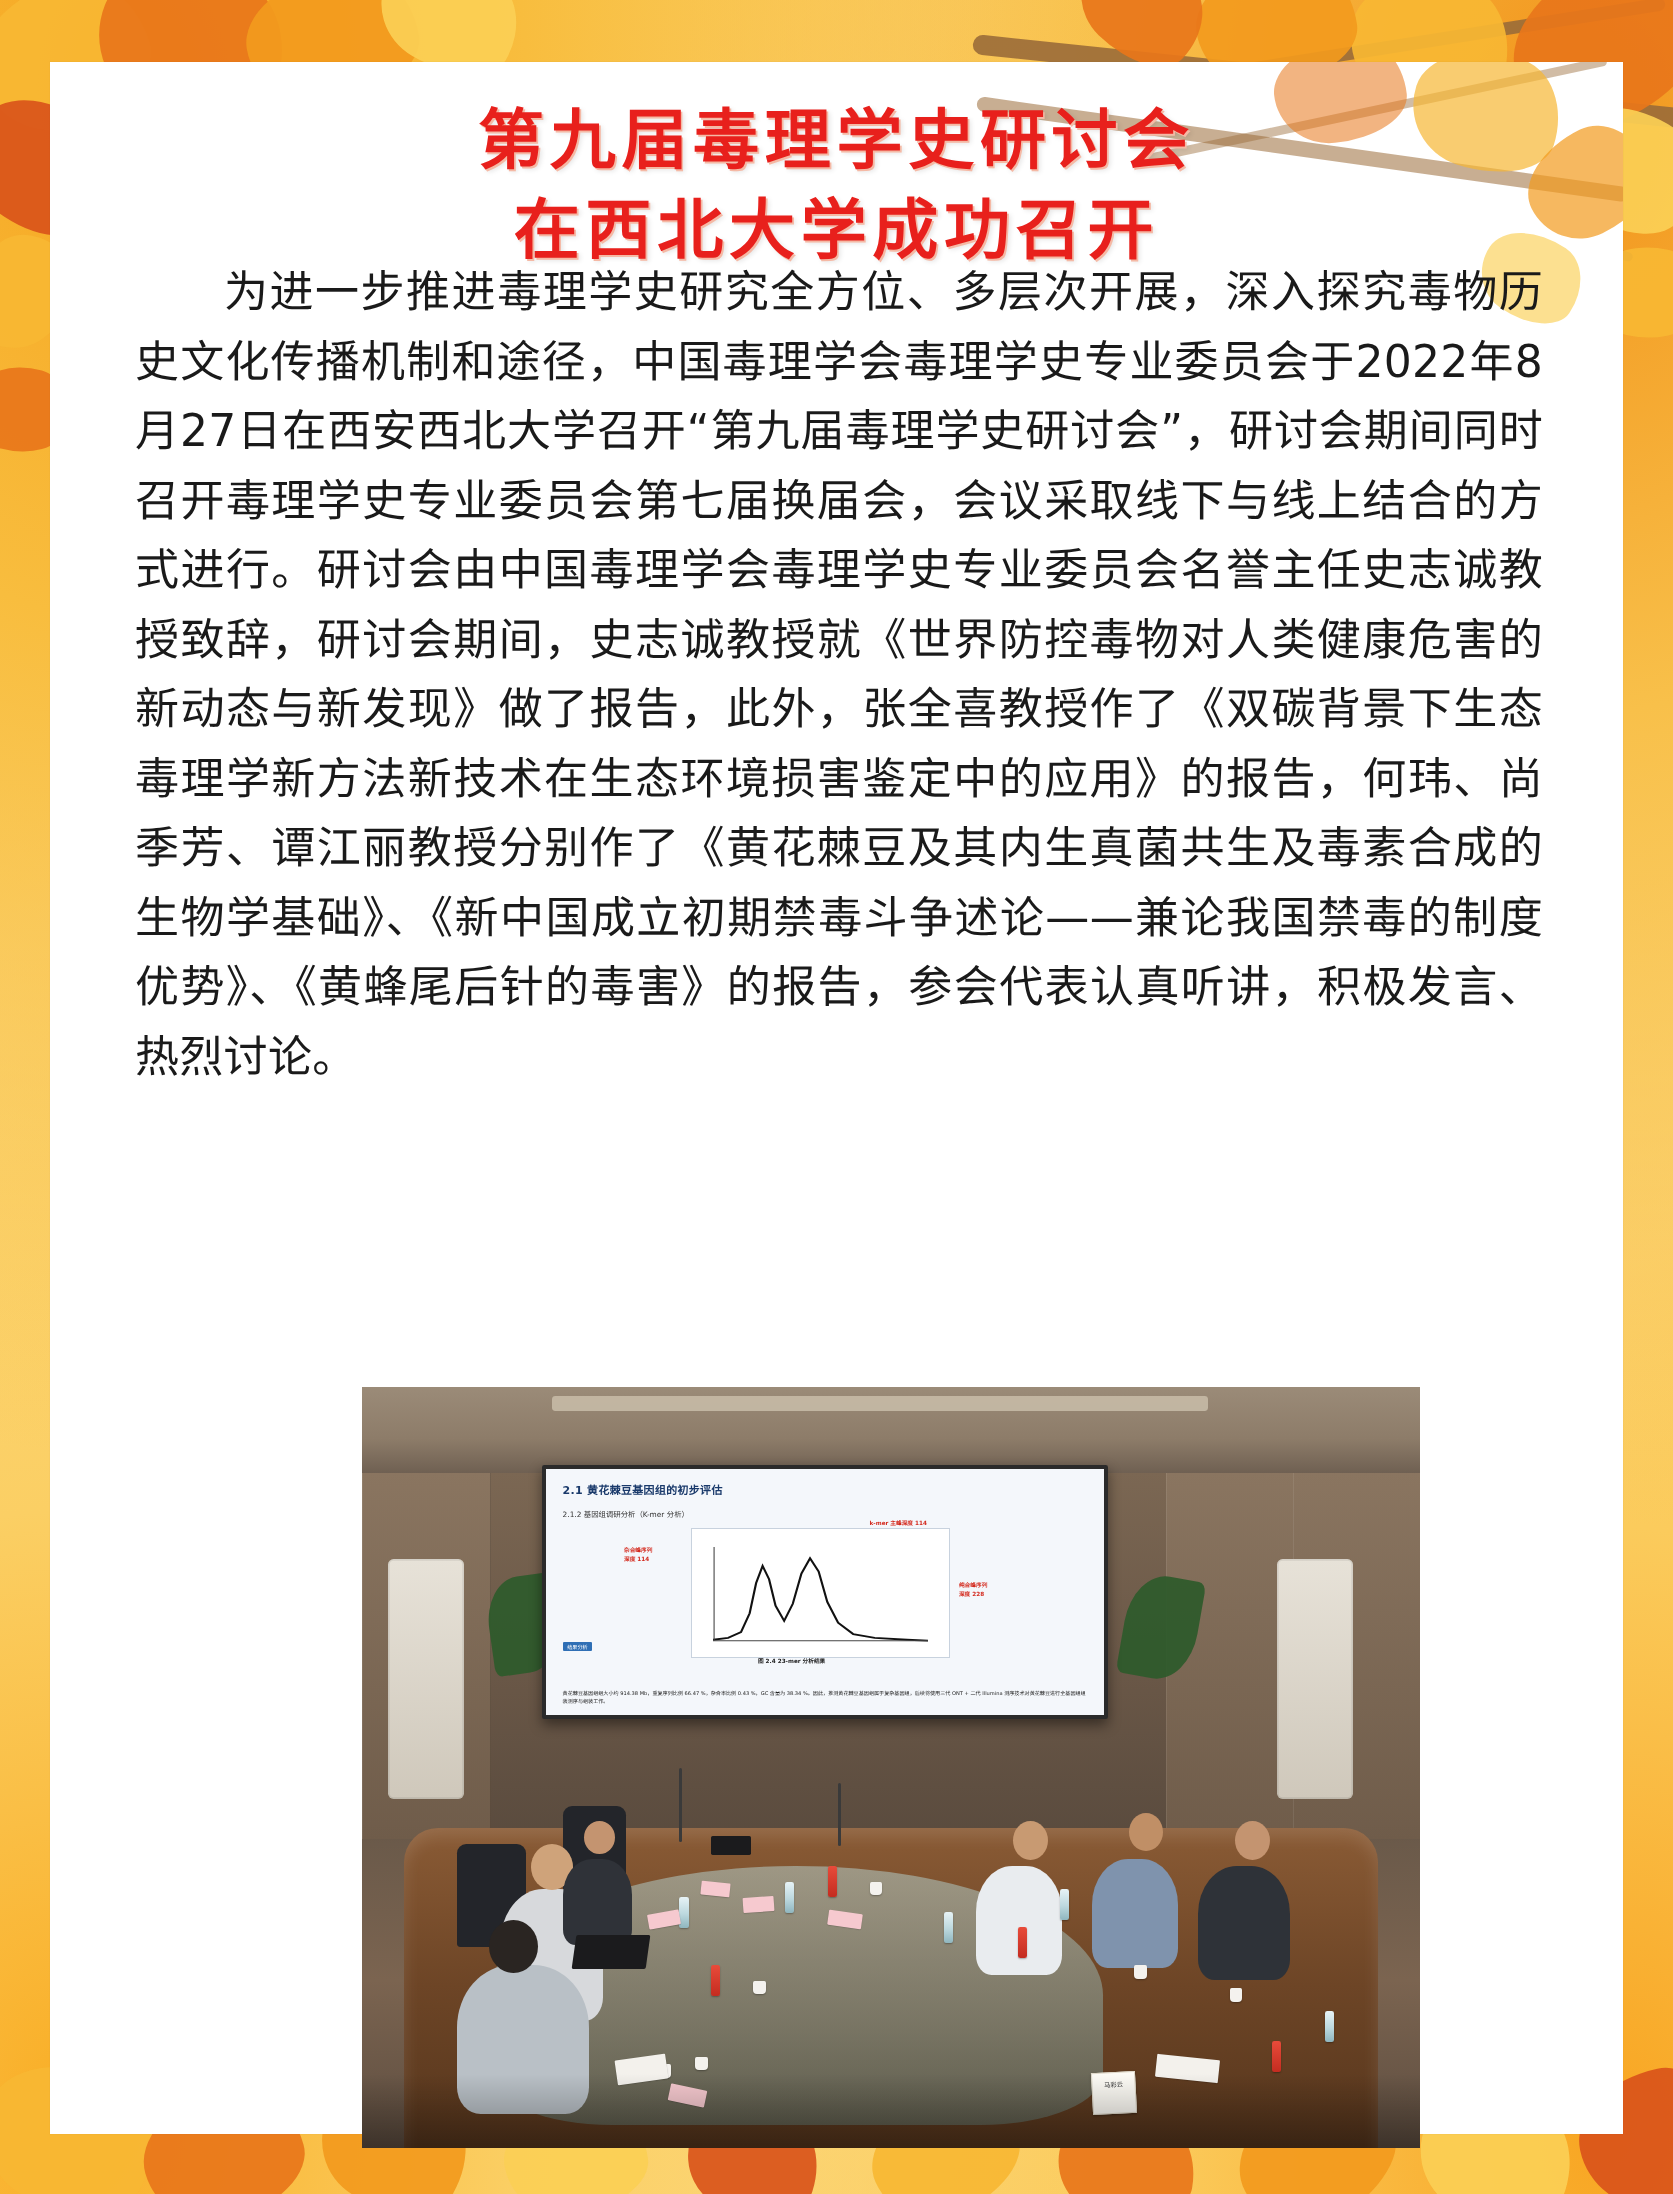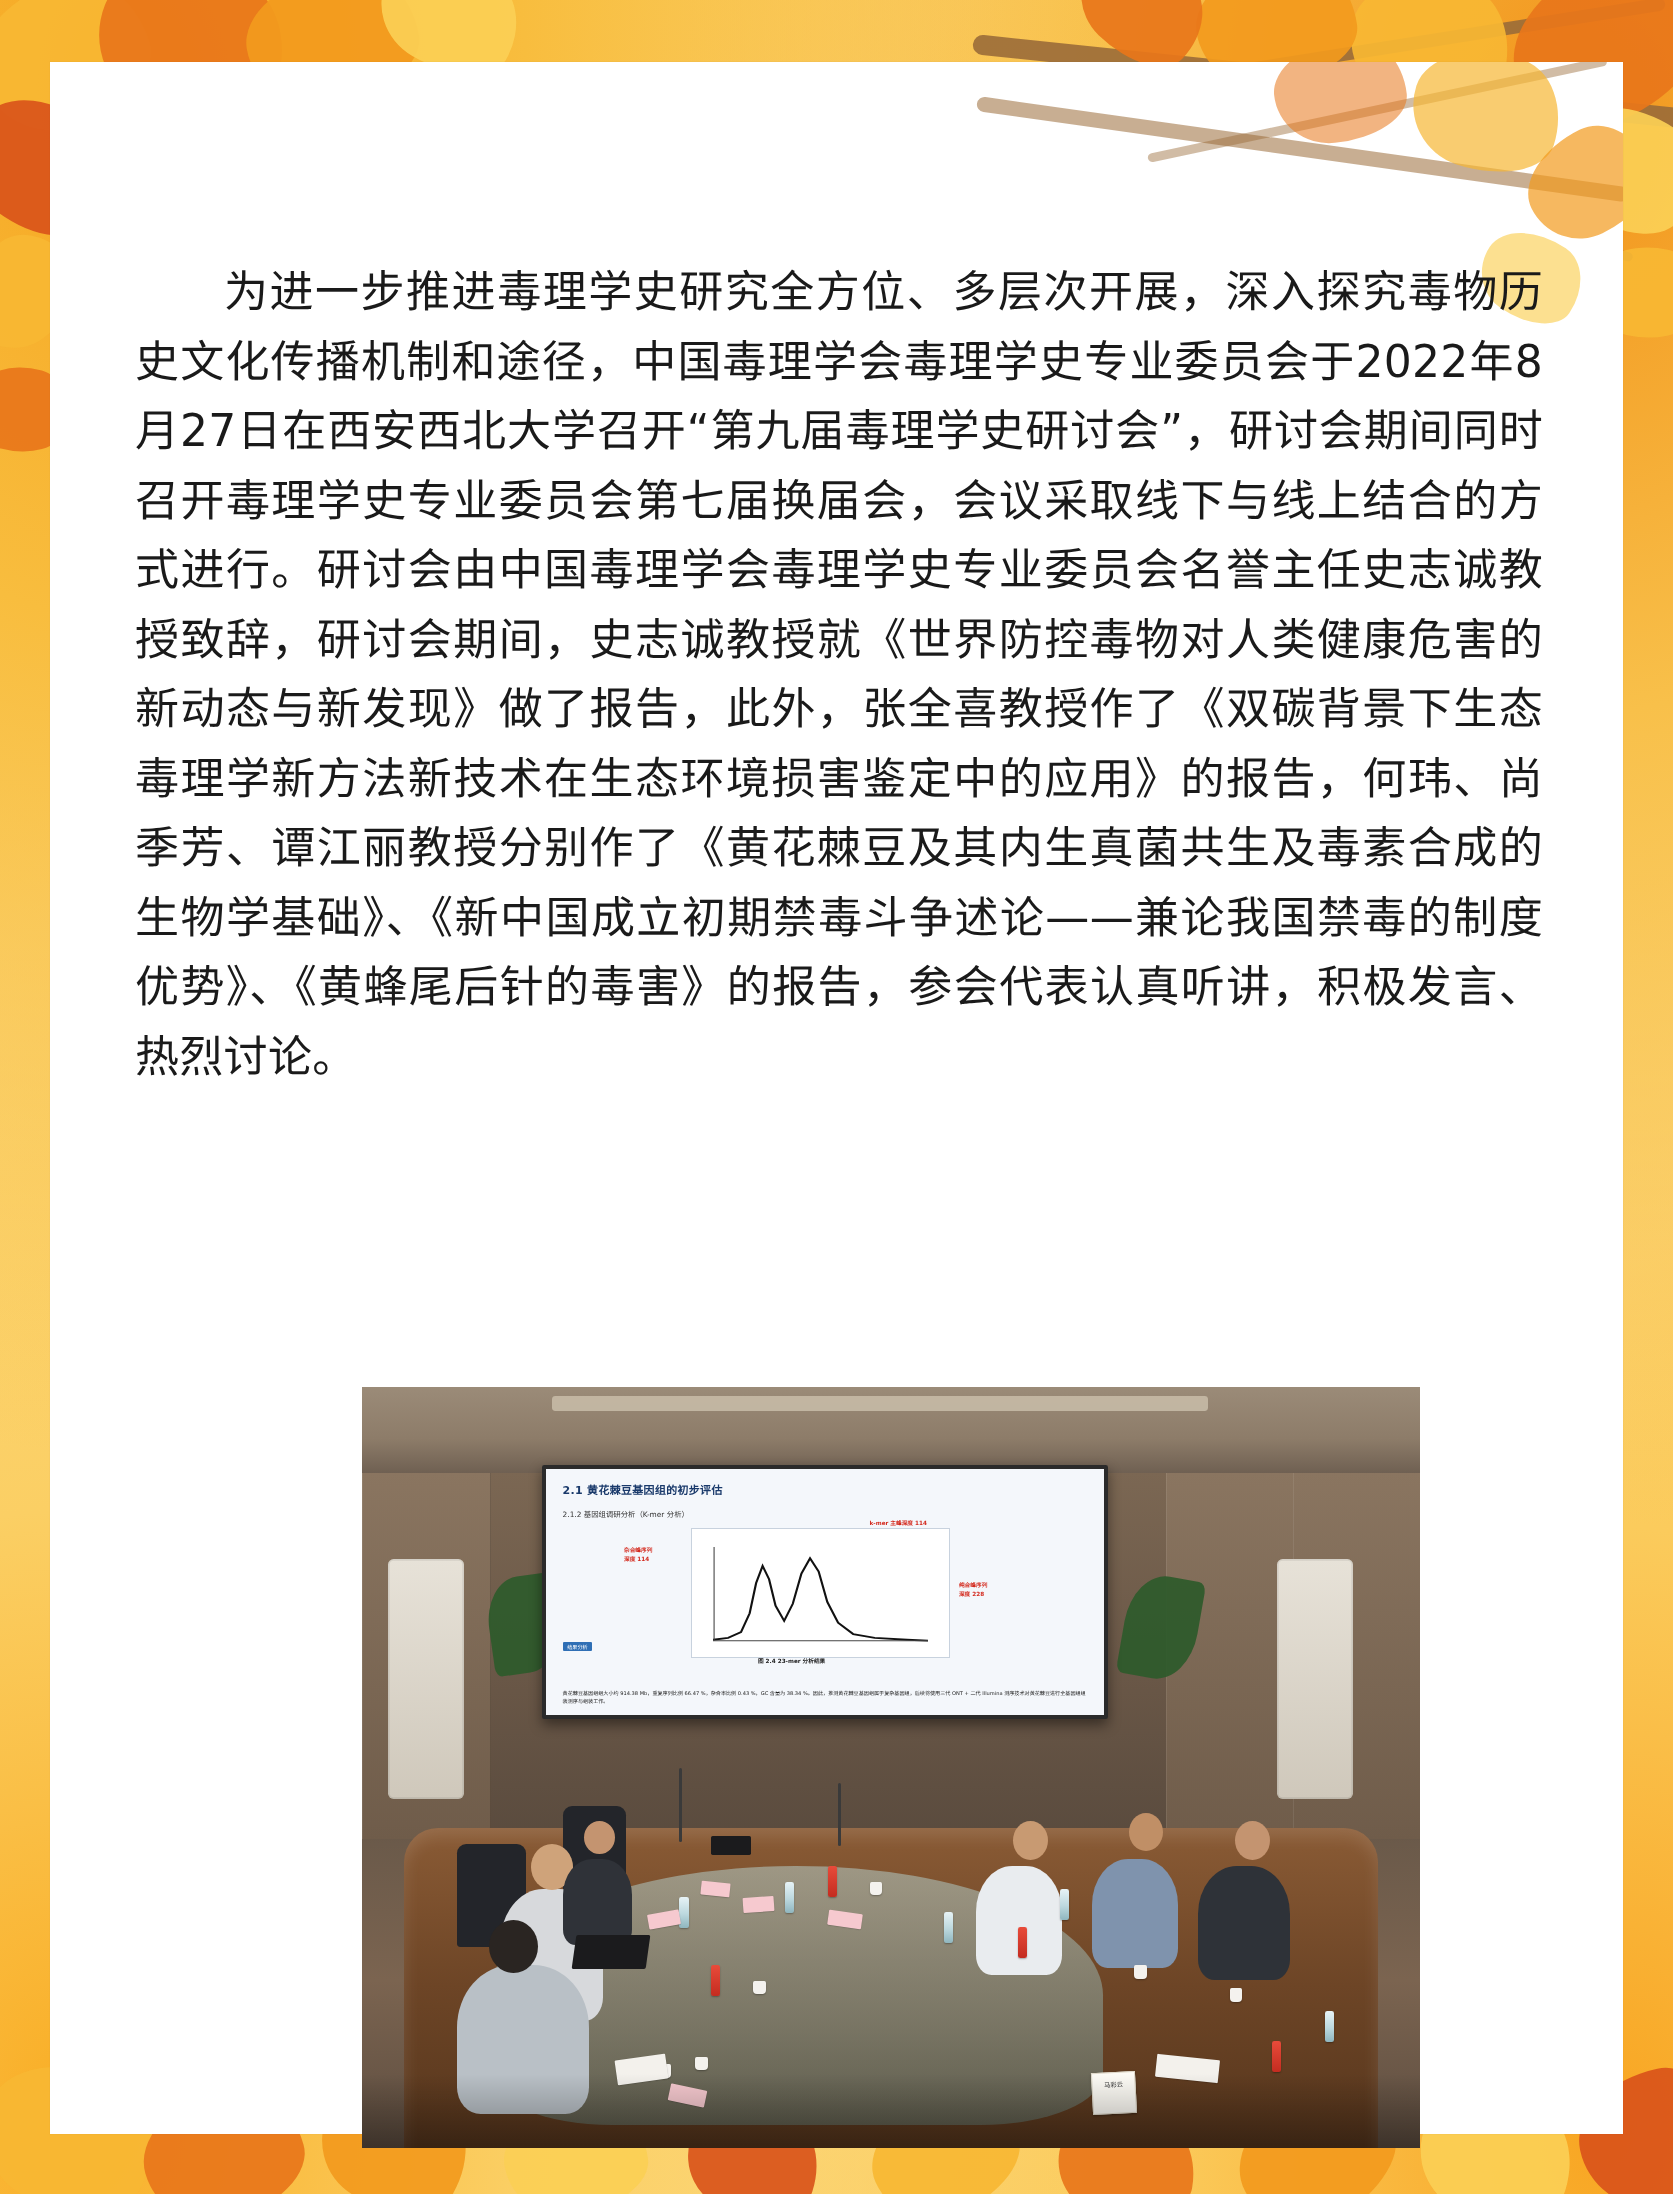--- a/index.html
+++ b/index.html
@@ -285,20 +285,22 @@
     <div class="card-branch">
       <div class="branch" style="left:69px; top:34px; width:658px; height:15px; transform:rotate(8deg); opacity:.55;"></div>
       <div class="branch" style="left:240px; top:92px; width:469px; height:9.2px; transform:rotate(-12deg); opacity:.45;"></div>
       <div class="leaf d3" style="left:504px; top:-11.4px; width:149px; height:120px; transform:rotate(18deg); opacity:.7;"></div>
       <div class="leaf" style="left:618px; top:69px; width:126px; height:103px; transform:rotate(-26deg); opacity:.7;"></div>
       <div class="leaf d5" style="left:572px; top:172px; width:103px; height:86px; transform:rotate(34deg); opacity:.65;"></div>
       <div class="leaf d2" style="left:366px;  top:-23px; width:132px; height:103px; transform:rotate(-6deg); opacity:.55;"></div>
     </div>
 
     <div class="title-block">
+      <div class="title-line">第九届毒理学史研讨会</div>
+      <div class="title-line">在西北大学成功召开</div>
     </div>
 
     <div class="body-text">为进一步推进毒理学史研究全方位、多层次开展，深入探究毒物历史文化传播机制和途径，中国毒理学会毒理学史专业委员会于2022年8月27日在西安西北大学召开“第九届毒理学史研讨会”，研讨会期间同时召开毒理学史专业委员会第七届换届会，会议采取线下与线上结合的方式进行。研讨会由中国毒理学会毒理学史专业委员会名誉主任史志诚教授致辞，研讨会期间，史志诚教授就《世界防控毒物对人类健康危害的新动态与新发现》做了报告，此外，张全喜教授作了《双碳背景下生态毒理学新方法新技术在生态环境损害鉴定中的应用》的报告，何玮、尚季芳、谭江丽教授分别作了《黄花棘豆及其内生真菌共生及毒素合成的生物学基础》、《新中国成立初期禁毒斗争述论——兼论我国禁毒的制度优势》、《黄蜂尾后针的毒害》的报告，参会代表认真听讲，积极发言、热烈讨论。</div>
 
     <div class="photo-wrap">
       <div class="photo">
 
         <div class="p-ceiling">
           <div class="p-ceil-strip"></div>
         </div>

